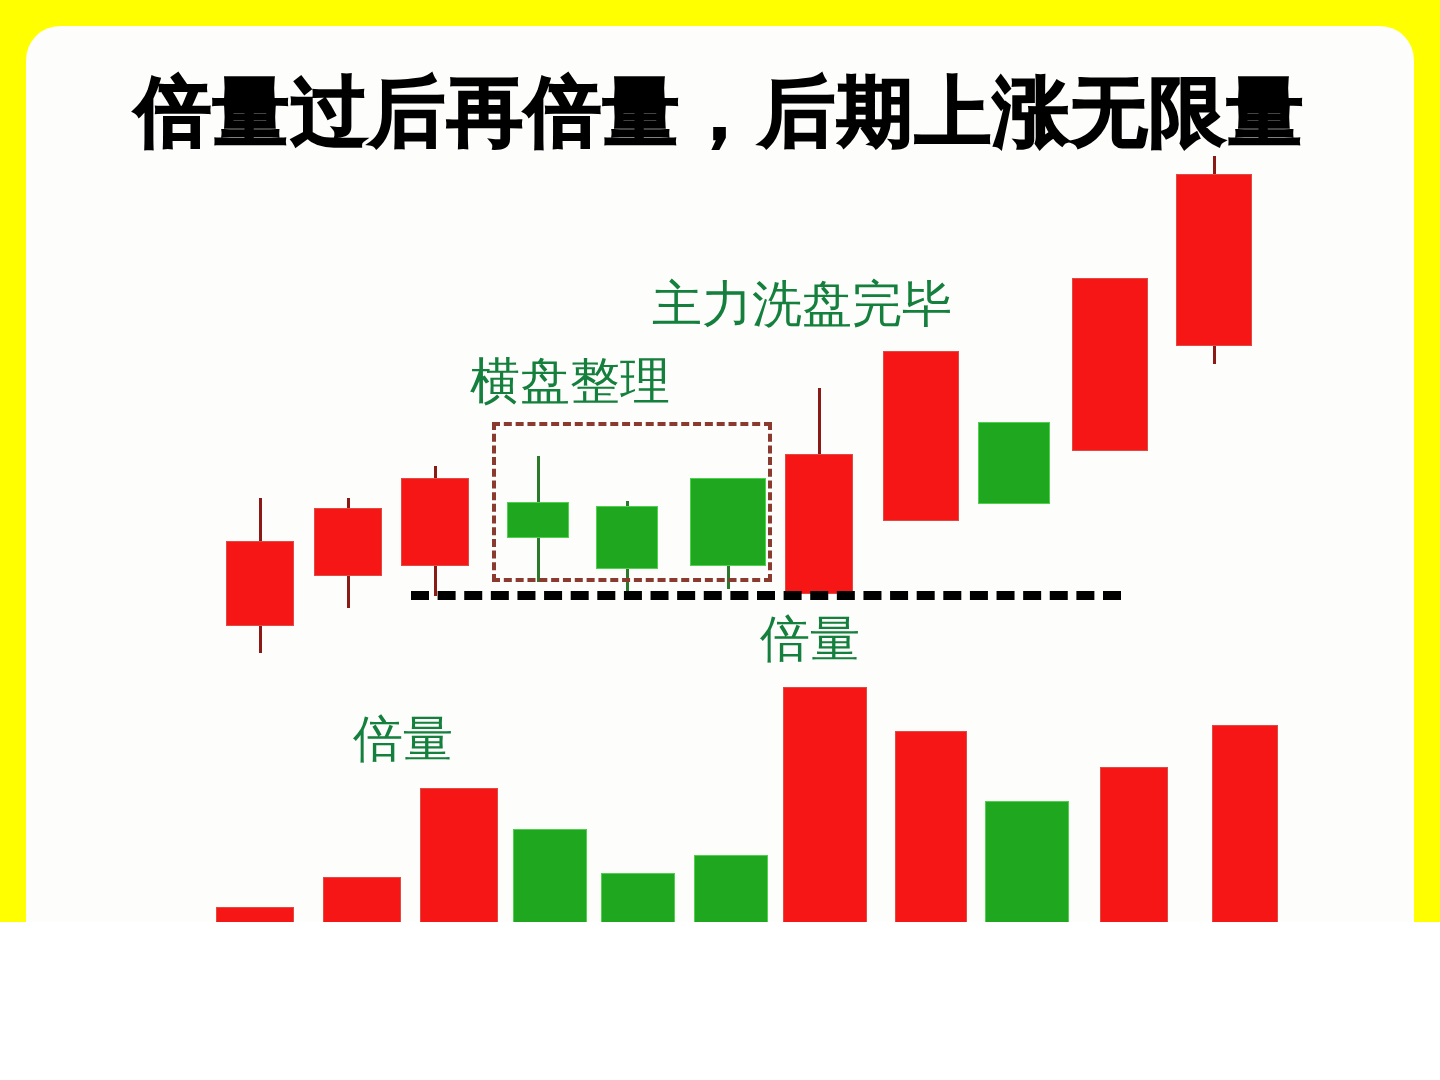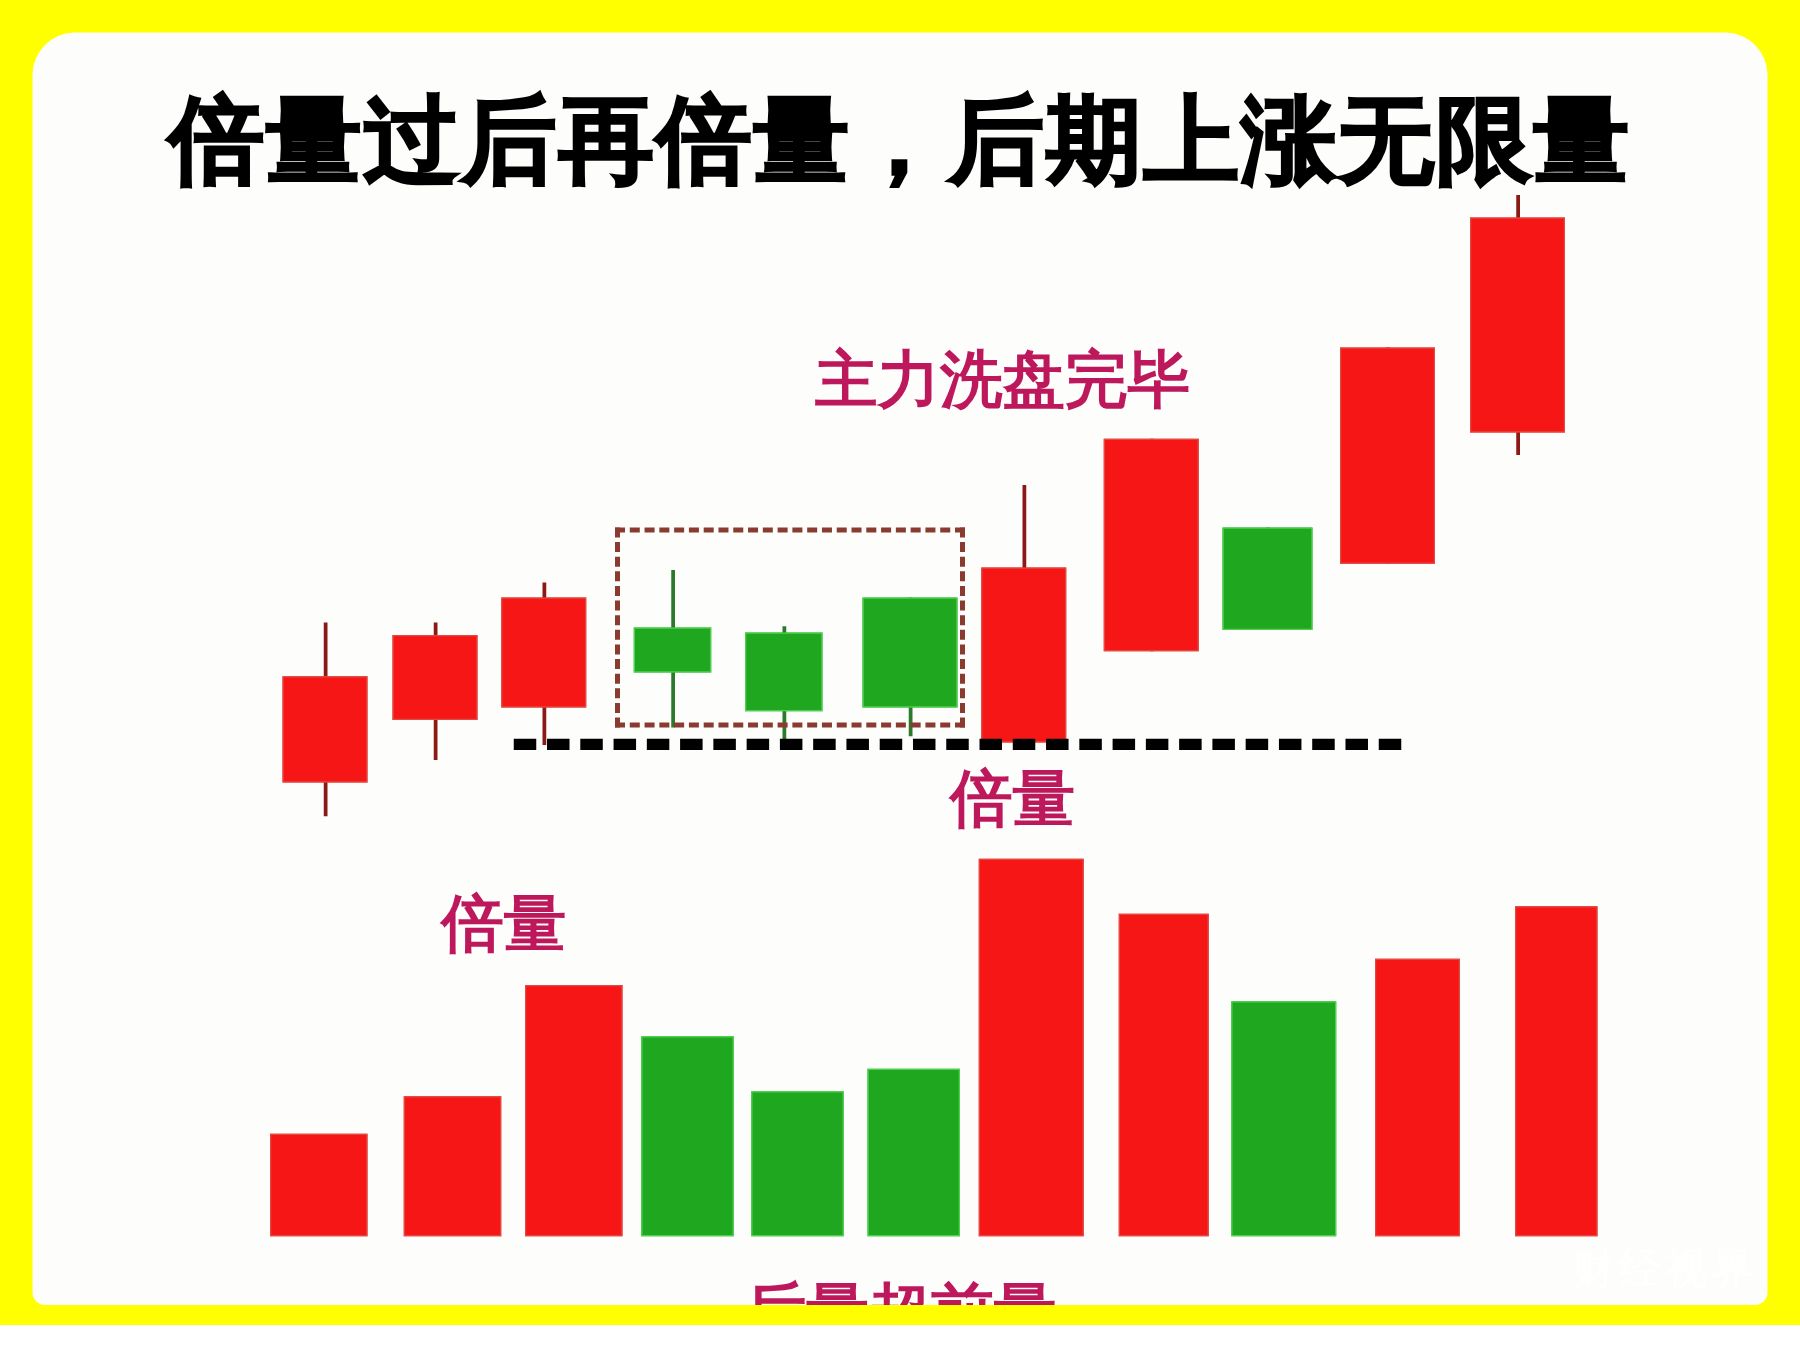--- a/index.html
+++ b/index.html
@@ -6,21 +6,21 @@
     margin: 0;
     padding: 0;
     width: 1440px;
     height: 1080px;
     overflow: hidden;
     font-family: "Liberation Sans", "DejaVu Sans", sans-serif;
   }
   #stage {
     position: relative;
     width: 1440px;
-    height: 1060px;
+    height: 922px;
     background: #FFFF00;
     overflow: hidden;
   }
   #card {
     position: absolute;
     left: 26px;
     top: 26px;
     width: 1388px;
     height: 1018px;
     background: #FDFDFB;
@@ -71,22 +71,22 @@
     position: absolute;
     box-sizing: border-box;
   }
   .vbar.up { background: #F71616; border: 1px solid #E04A42; }
   .vbar.down { background: #1FA81F; border: 1px solid #4FD14F; }
 
   
   .anno {
     position: absolute;
     font-family: "Liberation Sans", "DejaVu Sans", sans-serif;
-    font-weight: 700;
-    color: #be185d;
+    font-weight: 400;
+    color: #15803d;
     white-space: nowrap;
     line-height: 1;
   }
   #label-washout { left: 626px; top: 253px; font-size: 50px; }
   #label-consolidation { left: 444px; top: 330px; font-size: 50px; }
   #label-support { left: 1096px; top: 542px; font-size: 50px; }
   #label-vol1 { left: 327px; top: 688px; font-size: 50px; }
   #label-vol2 { left: 734px; top: 588px; font-size: 50px; }
   #label-bottom { left: 0; top: 998px; width: 1388px; text-align: center; font-size: 50px; }
 
@@ -182,19 +182,20 @@
         <div class="vbar up" style="left: 869px; top: 705px; width: 72px; height: 258px;"></div>
         <div class="vbar down" style="left: 959px; top: 775px; width: 84px; height: 188px;"></div>
         <div class="vbar up" style="left: 1074px; top: 741px; width: 68px; height: 222px;"></div>
         <div class="vbar up" style="left: 1186px; top: 699px; width: 66px; height: 264px;"></div>
       </div>
 
     <div id="consolidation-box"></div>
     <div id="support-line"></div>
 
     <div class="anno" id="label-washout">主力洗盘完毕</div>
+    <div class="anno" id="label-consolidation">横盘整理</div>
     <div class="anno" id="label-vol1">倍量</div>
     <div class="anno" id="label-vol2">倍量</div>
     <div class="anno" id="label-bottom">后量超前量</div>
 
     <div class="wm">财经视界</div>
   </div>
 </div>
 
 </body></html>

